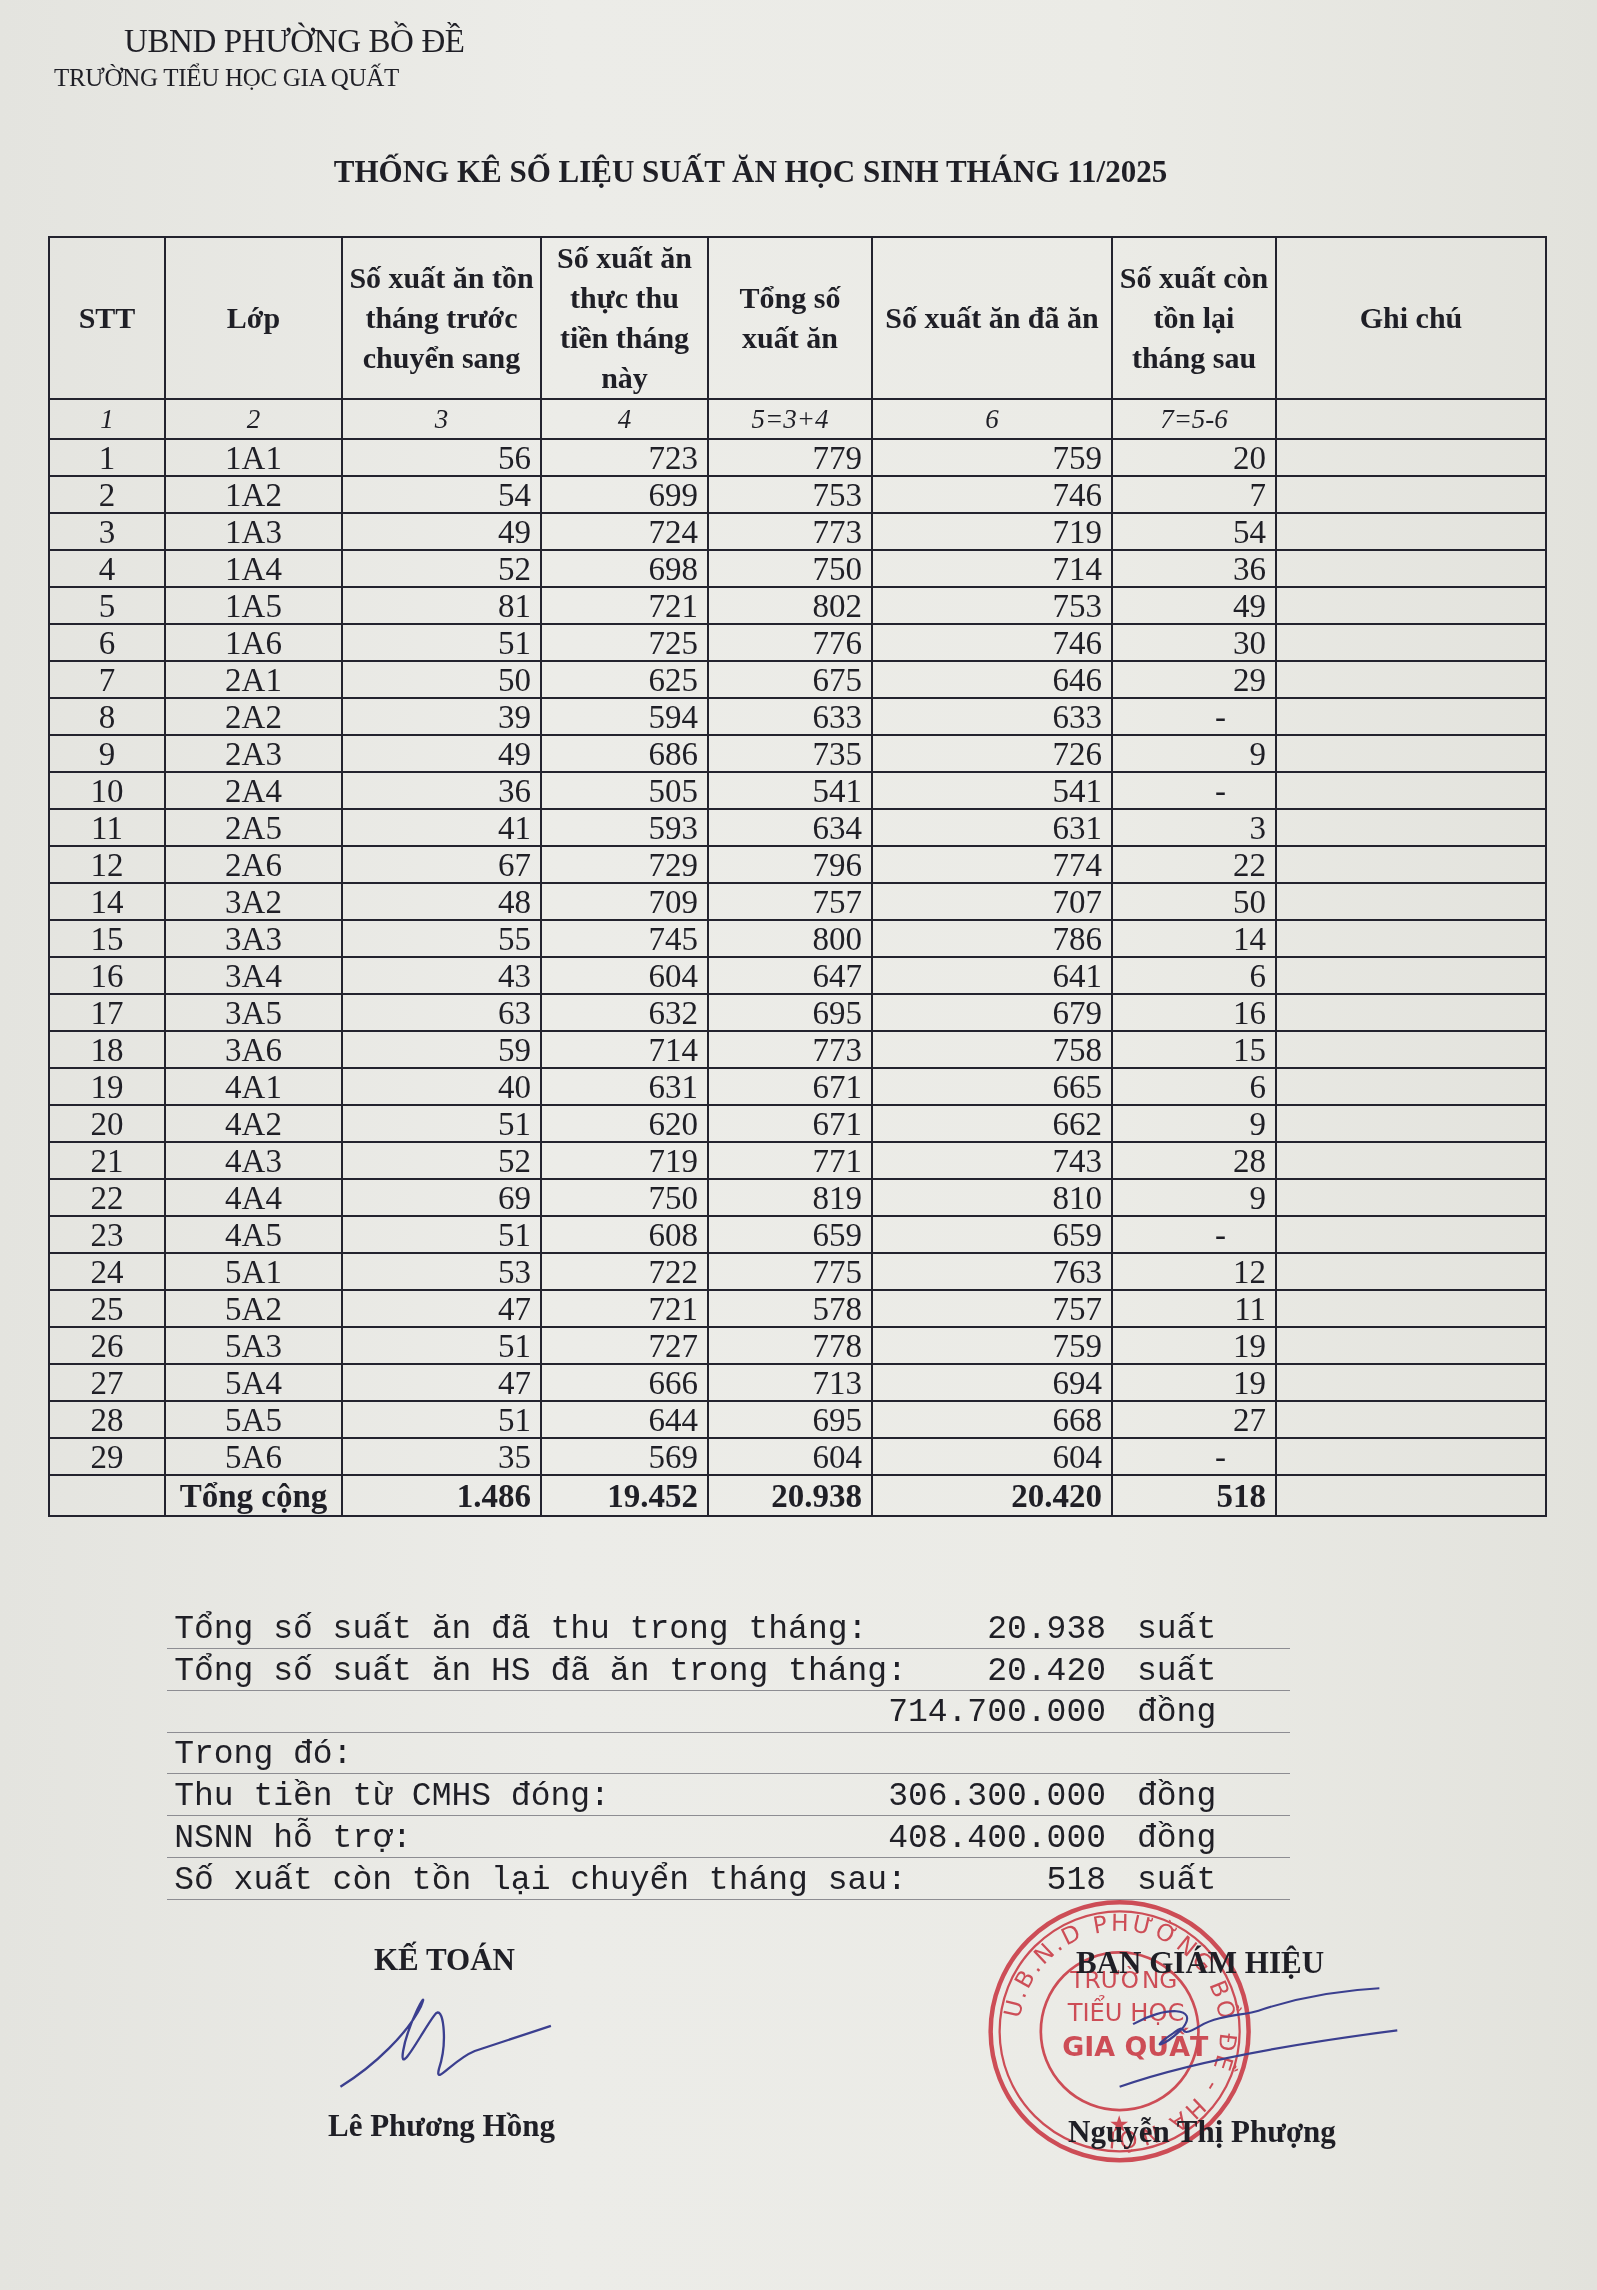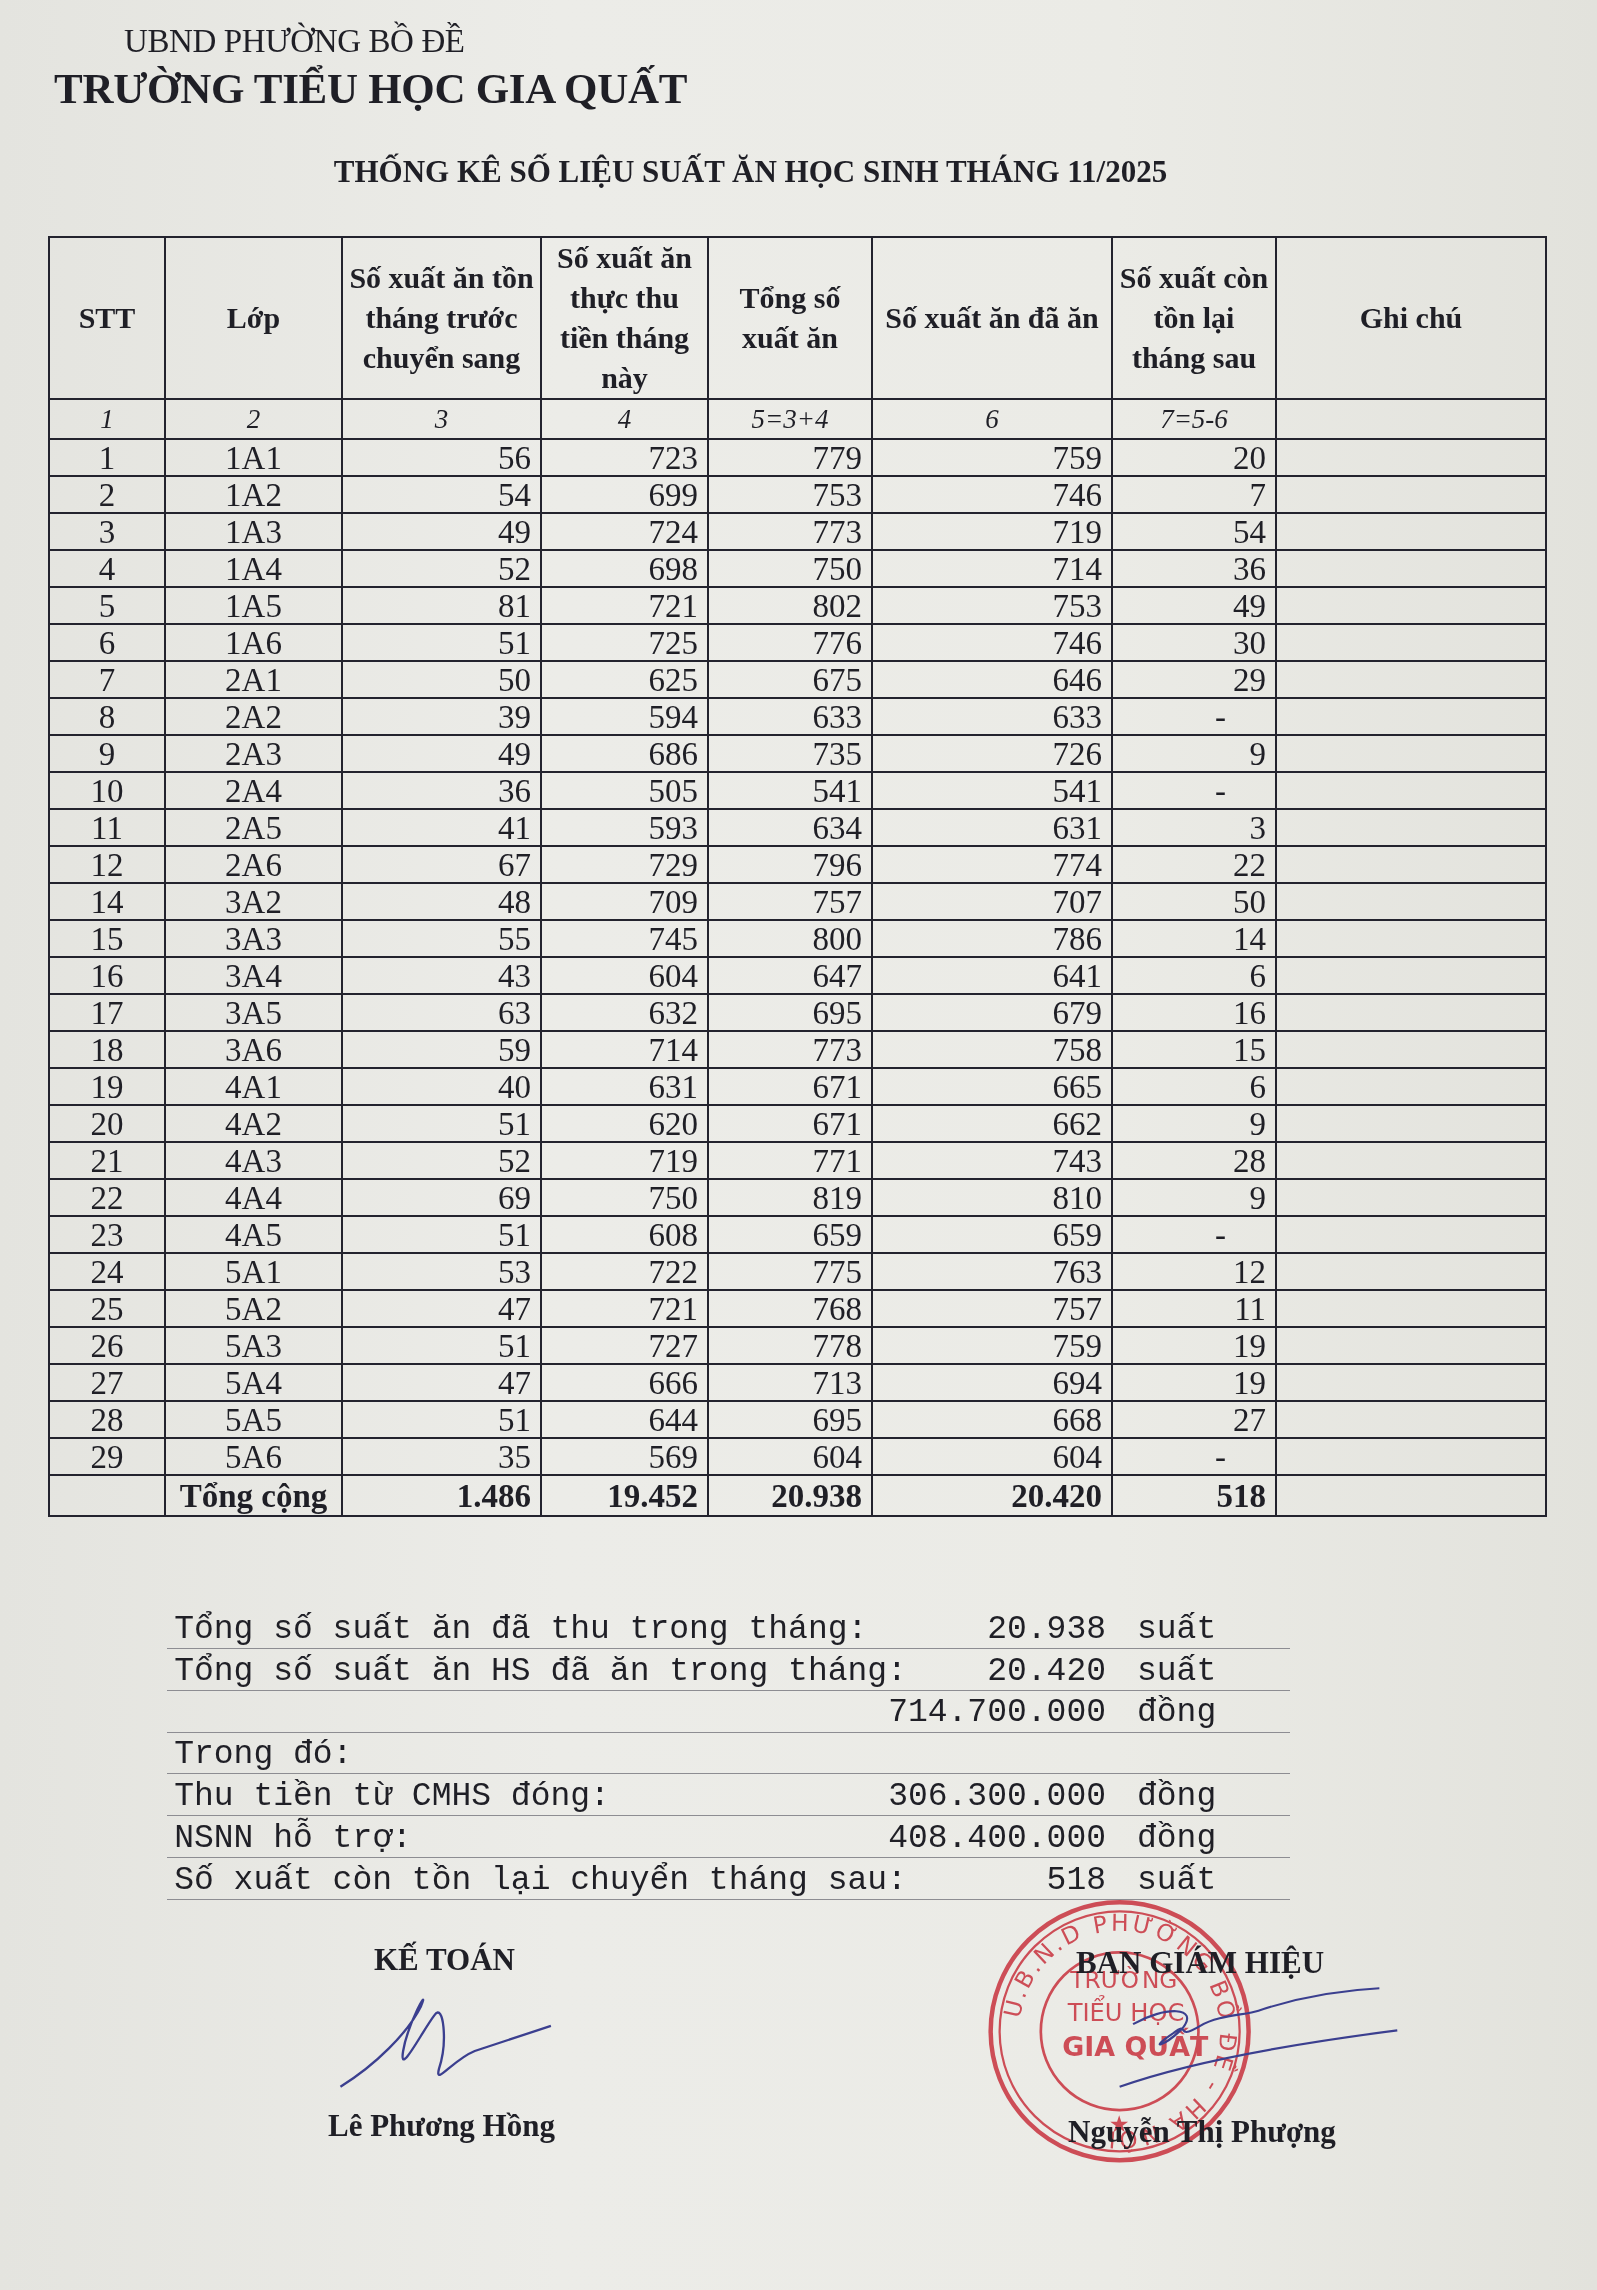--- a/index.html
+++ b/index.html
@@ -5,21 +5,21 @@
   html, body { margin: 0; padding: 0; }
   body {
     width: 1598px; height: 2291px; overflow: hidden;
     background: linear-gradient(90deg, #e4e4df 0%, #ecece8 35%, #ebebe6 70%, #e2e2dc 100%);
     font-family: "Liberation Serif", "DejaVu Serif", serif;
     color: #1f1f26;
     position: relative;
   }
   .page { position: absolute; left: 0; top: 0; width: 1598px; height: 2282px; }
   .hdr1 { position: absolute; left: 124px; top: 23px; font-size: 33px; letter-spacing: -0.4px; }
-  .hdr2 { position: absolute; left: 54px; top: 64px; font-size: 43px; font-weight: bold; letter-spacing: -0.3px; }
+  .hdr2 { position: absolute; left: 54px; top: 64px; font-size: 25px; font-weight: normal; letter-spacing: -0.3px; }
   .title { position: absolute; left: 0; width: 1598px; text-align: center; top: 154px; font-size: 31px; font-weight: bold; padding-left: 0; }
   .title span { position: relative; left: 0; display: inline-block; margin-left: -97px; }
 
   table.grid {
     position: absolute; left: 48px; top: 236px; width: 1496px;
     border-collapse: collapse; table-layout: fixed;
     font-size: 33px;
   }
   table.grid td, table.grid th {
     border: 2.7px solid #23232e; padding: 0 9px; height: 35px; line-height: 34px;
@@ -320,21 +320,21 @@
           <td class="r">775</td>
           <td class="r">763</td>
           <td class="r">12</td>
           <td></td>
         </tr>
         <tr>
           <td class="c">25</td>
           <td class="c">5A2</td>
           <td class="r">47</td>
           <td class="r">721</td>
-          <td class="r">768</td>
+          <td class="r">578</td>
           <td class="r">757</td>
           <td class="r">11</td>
           <td></td>
         </tr>
         <tr>
           <td class="c">26</td>
           <td class="c">5A3</td>
           <td class="r">51</td>
           <td class="r">727</td>
           <td class="r">778</td>

